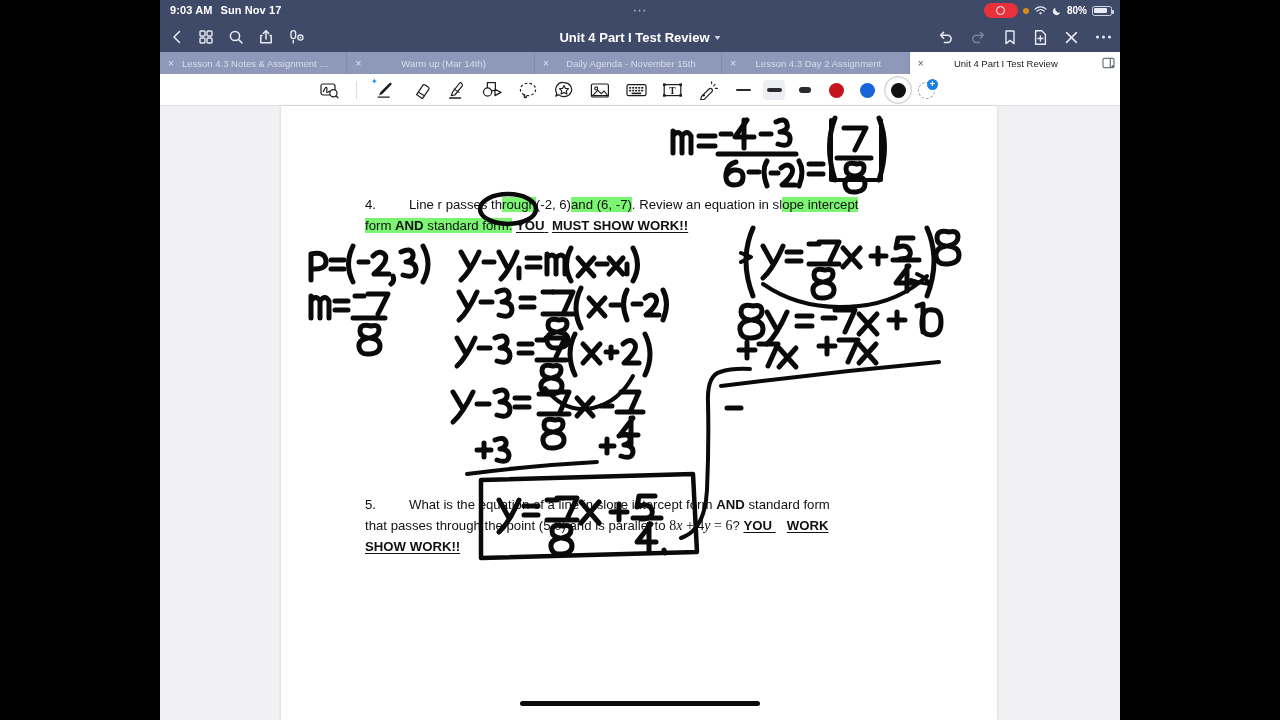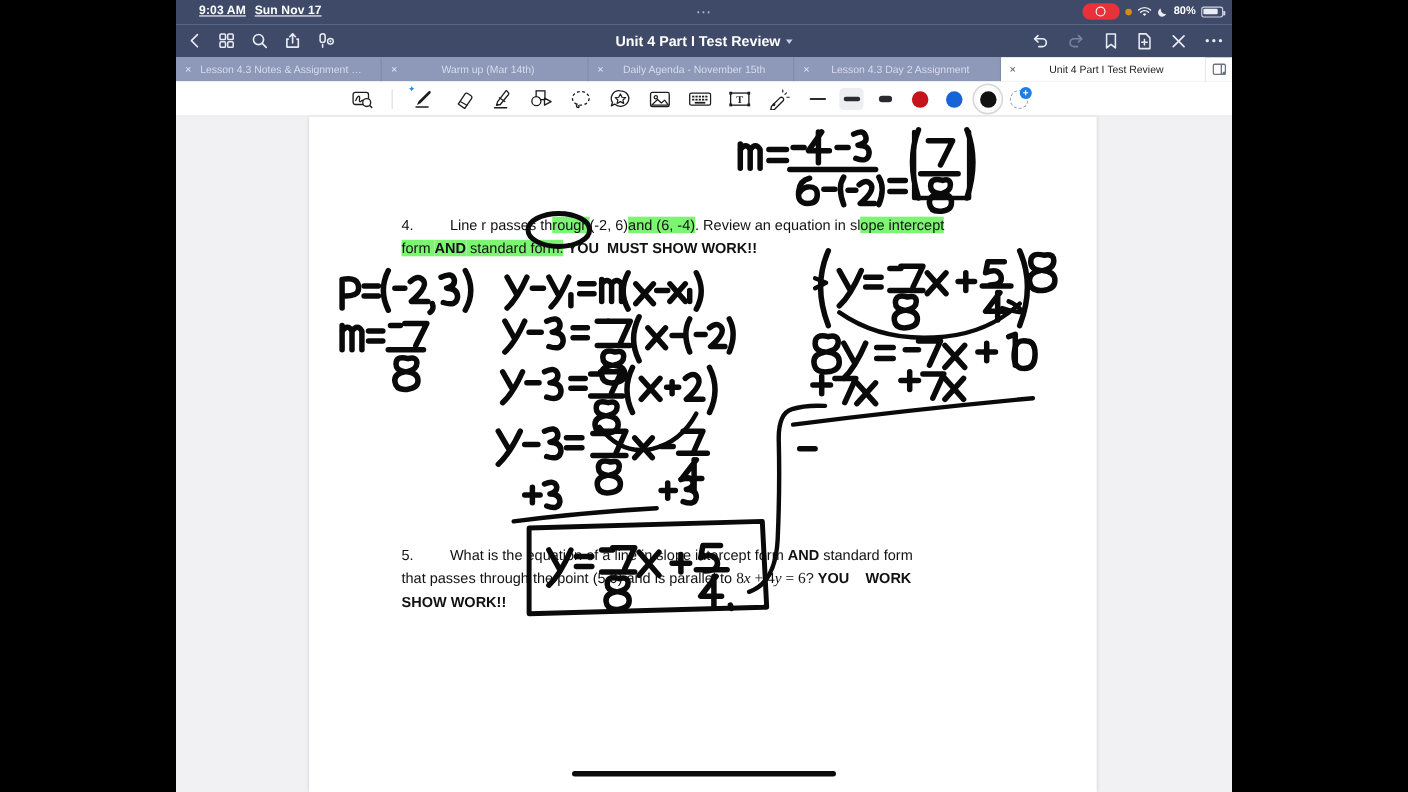--- a/index.html
+++ b/index.html
@@ -3,21 +3,21 @@
 <meta charset="utf-8">
 <style>
   * { margin:0; padding:0; box-sizing:border-box; }
   html,body { width:1280px; height:720px; background:#000; overflow:hidden; }
   body { font-family:"Liberation Sans", sans-serif; }
 
   #screen { position:absolute; left:160px; top:0; width:960px; height:720px; background:#f2f2f4; overflow:hidden; }
 
   
   .statusbar { position:relative; height:22px; background:#3f4a68; color:#fff; }
-  .sb-left { position:absolute; left:21px; top:4px; font-size:11px; letter-spacing:.1px; font-weight:600; display:flex; gap:8px;text-decoration:underline; }
+  .sb-left { position:absolute; left:10px; top:4px; font-size:11px; letter-spacing:.1px; font-weight:600; display:flex; gap:8px; }
   .sb-dots { position:absolute; left:50%; transform:translateX(-50%); top:2px; font-size:14px; color:#aeb5c6; letter-spacing:1px; }
   .sb-right { position:absolute; right:8px; top:3px; display:flex; align-items:center; gap:5px; font-size:10px; font-weight:600; }
   .rec-pill { background:#e8313a; border-radius:8px; width:34px; height:15px; display:flex; align-items:center; justify-content:center; }
   .rec-pill .ring { width:9px; height:9px; border-radius:50%; border:1.6px solid #fff; }
   .amber-dot { width:6px; height:6px; border-radius:50%; background:#d98b1a; }
   .batt { width:20px; height:10px; border:1.2px solid #cfd4e2; border-radius:2.5px; position:relative; }
   .batt::after { content:""; position:absolute; right:-3px; top:3px; width:1.6px; height:4px; background:#cfd4e2; border-radius:0 1px 1px 0; }
   .batt i { position:absolute; left:1.2px; top:1.2px; bottom:1.2px; width:70%; background:#e9ecf3; border-radius:1px; display:block; }
 
   
@@ -64,21 +64,21 @@
   .canvas { position:absolute; left:0; right:0; top:106px; bottom:0; background:#f1f1f3; }
   .page { position:absolute; left:121px; top:0; width:716px; bottom:0; background:#fff; box-shadow:0 0 3px rgba(0,0,0,.14); }
   .doc { position:absolute; inset:0; }
 
   .qblock { position:absolute; font-size:13.2px; line-height:21px; color:#111; }
   .q4 { left:84px; top:88px; width:550px; }
   .q5 { left:84px; top:388px; width:552px; }
   .qnum { display:inline-block; width:44px; }
   .hl { background:#7cf573; }
   .b { font-weight:700; }
-  .u { text-underline-offset:2px; }
+  .u { text-decoration:underline; text-underline-offset:2px; }
   .mi { font-family:"Liberation Serif", serif; font-style:italic; font-size:14px; }
   .mn { font-family:"Liberation Serif", serif; font-size:14px; }
 
   .ink { position:absolute; left:0; top:0; width:716px; height:614px; pointer-events:none; }
   .home-bar { position:absolute; left:50%; transform:translateX(-50%); bottom:14px; width:240px; height:5px; background:#0b0b0b; border-radius:3px; }
 </style>
 </head>
 <body>
 
 <div id="screen">
@@ -363,21 +363,21 @@
         <span class="plus">+</span>
       </div>
     </div>
   </div>
 
   <div class="canvas">
     <div class="page">
       <div class="doc">
 
         <div class="qblock q4">
-          <span class="qnum">4.</span><span>Line r passes th</span><span class="hl">rough</span><span>(-2, 6)</span><span class="hl">and (6, -4)</span><span>. Review an equation in sl</span><span class="hl">ope intercept</span><br>
+          <span class="qnum">4.</span><span>Line r passes th</span><span class="hl">rough</span><span>(-2, 6)</span><span class="hl">and (6, -7)</span><span>. Review an equation in sl</span><span class="hl">ope intercept</span><br>
           <span class="hl">form </span><span class="hl b">AND</span><span class="hl"> standard form.</span> <span class="b u">YOU</span><span class="b u">&nbsp;</span> <span class="b u">MUST SHOW WORK!!</span>
         </div>
 
         <div class="qblock q5">
           <span class="qnum">5.</span><span>What is the equation of a line in slope intercept form </span><span class="b">AND</span><span> standard form</span><br>
           <span>that passes through the point (5,0) and is parallel to </span><span class="mn">8</span><span class="mi">x</span><span class="mn"> + </span><span class="mn">4</span><span class="mi">y</span><span class="mn"> = </span><span class="mn">6</span><span>? </span><span class="b u">YOU</span><span class="b u">&nbsp;</span>&nbsp;&nbsp; <span class="b u">WORK</span><br>
           <span class="b u">SHOW WORK!!</span>
         </div>
 
         <svg class="ink" viewBox="0 0 716 614">

